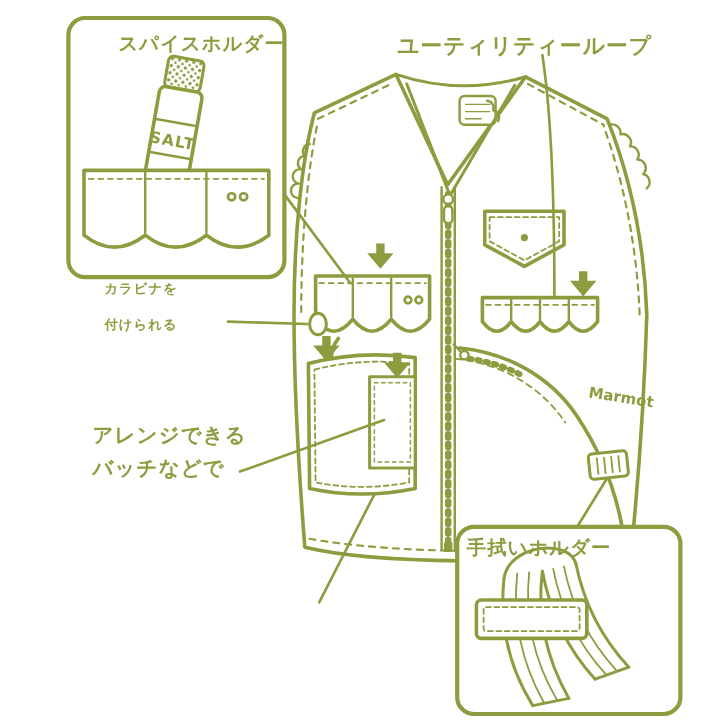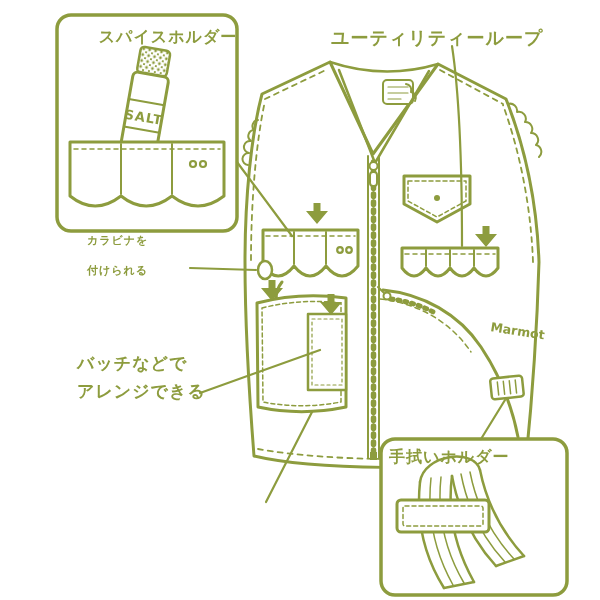--- a/index.html
+++ b/index.html
@@ -171,18 +171,18 @@
   </g>
 </svg>
 
 <div class="label spice-title">スパイスホルダー</div>
 <div class="label utility">ユーティリティーループ</div>
 <div class="label carabiner">
   <div>カラビナを</div>
   <div>付けられる</div>
 </div>
 <div class="label badge">
+  <div>アレンジできる</div>
   <div>バッチなどで</div>
-  <div>アレンジできる</div>
 </div>
 <div class="label towel-title">手拭いホルダー</div>
 
 </div>
 
 </body></html>

